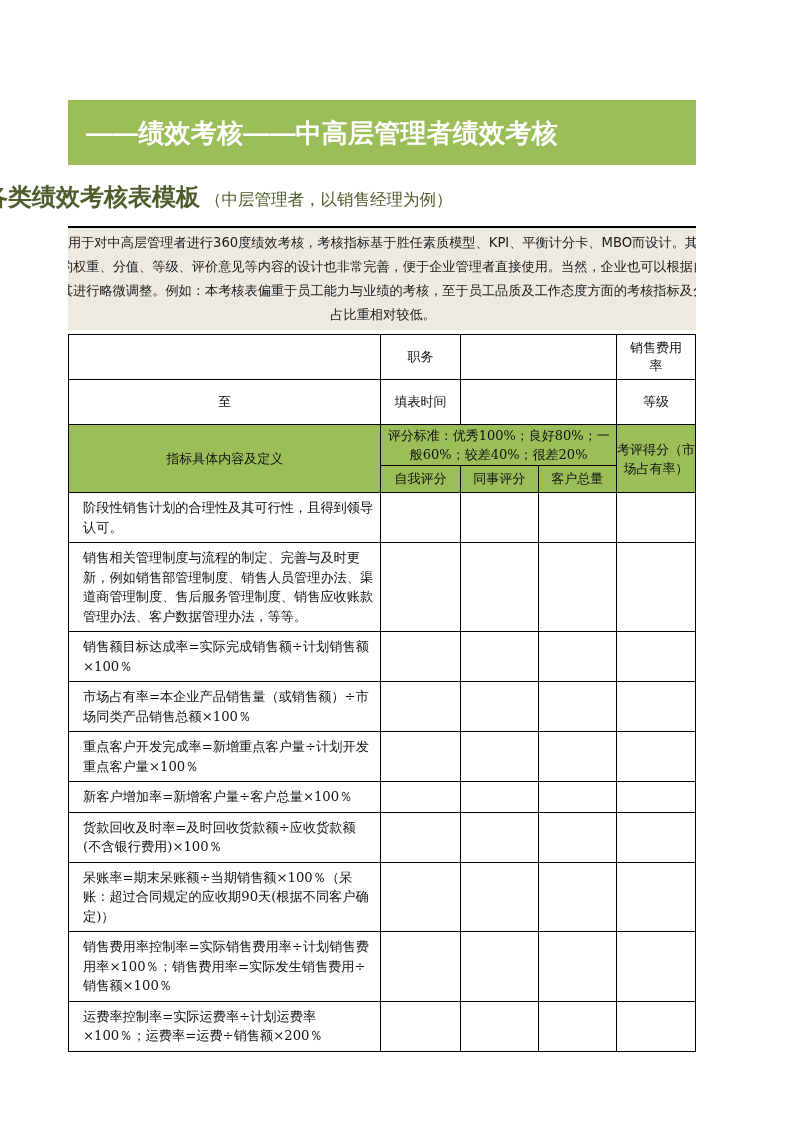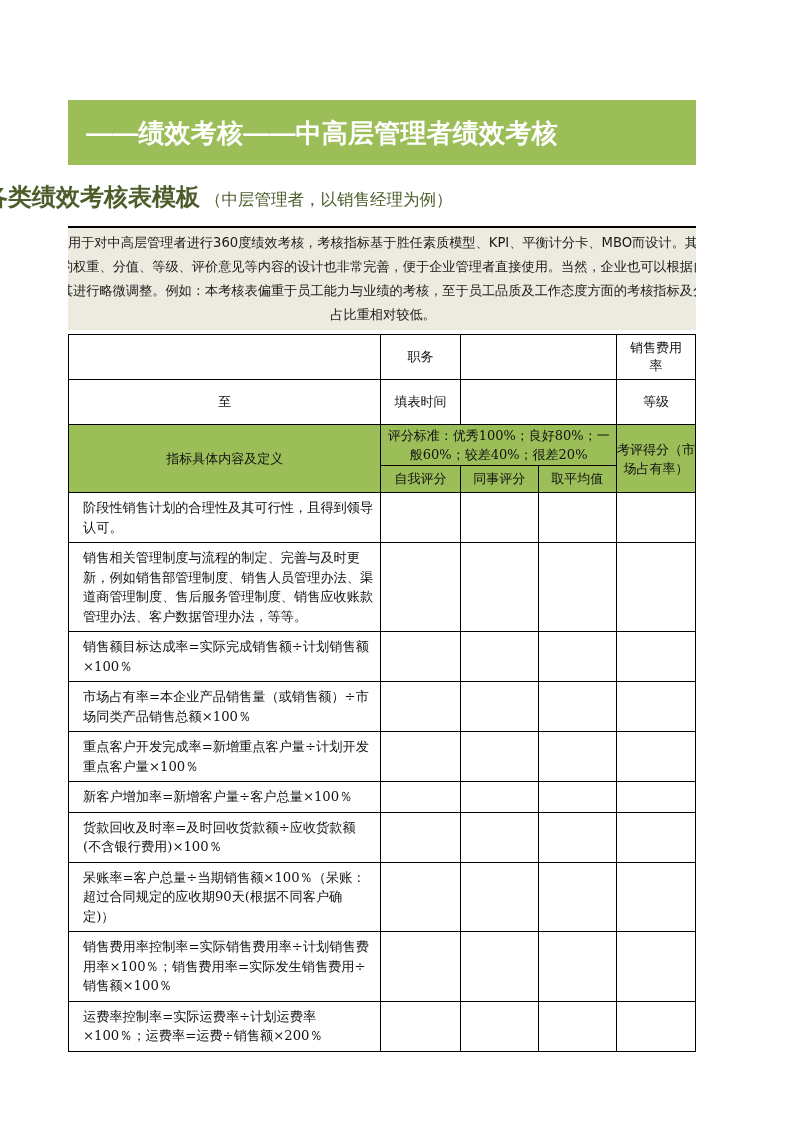--- a/index.html
+++ b/index.html
@@ -199,21 +199,21 @@
 
     <tr class="thickline">
       <td class="green green-title" rowspan="2" style="height:66px;">指标具体内容及定义</td>
       <td class="green std-note" colspan="3" style="height:40px;">评分标准：优秀100%；良好80%；一般60%；较差40%；很差20%</td>
       <td class="green avg-head" rowspan="2">考评得分（市场占有率）</td>
     </tr>
 
     <tr class="thickbottom">
       <td class="green sub-head" style="height:26px;">自我评分</td>
       <td class="green sub-head">同事评分</td>
-      <td class="green sub-head">取平均值</td>
+      <td class="green sub-head">客户总量</td>
     </tr>
 
     <tr class="body-row">
       <td class="idx">阶段性销售计划的合理性及其可行性，且得到领导认可。</td>
       <td class="blank"></td>
       <td class="blank"></td>
       <td class="blank"></td>
       <td class="blank"></td>
     </tr>
     <tr class="body-row">
@@ -252,21 +252,21 @@
       <td class="blank"></td>
     </tr>
     <tr class="body-row">
       <td class="idx">货款回收及时率=及时回收货款额÷应收货款额(不含银行费用)×100％</td>
       <td class="blank"></td>
       <td class="blank"></td>
       <td class="blank"></td>
       <td class="blank"></td>
     </tr>
     <tr class="body-row">
-      <td class="idx">呆账率=客户总量÷当期销售额×100％（呆账：超过合同规定的应收期90天(根据不同客户确定)）</td>
+      <td class="idx">呆账率=期末呆账额÷当期销售额×100％（呆账：超过合同规定的应收期90天(根据不同客户确定)）</td>
       <td class="blank"></td>
       <td class="blank"></td>
       <td class="blank"></td>
       <td class="blank"></td>
     </tr>
     <tr class="body-row">
       <td class="idx">销售费用率控制率=实际销售费用率÷计划销售费用率×100％；销售费用率=实际发生销售费用÷销售额×100％</td>
       <td class="blank"></td>
       <td class="blank"></td>
       <td class="blank"></td>

